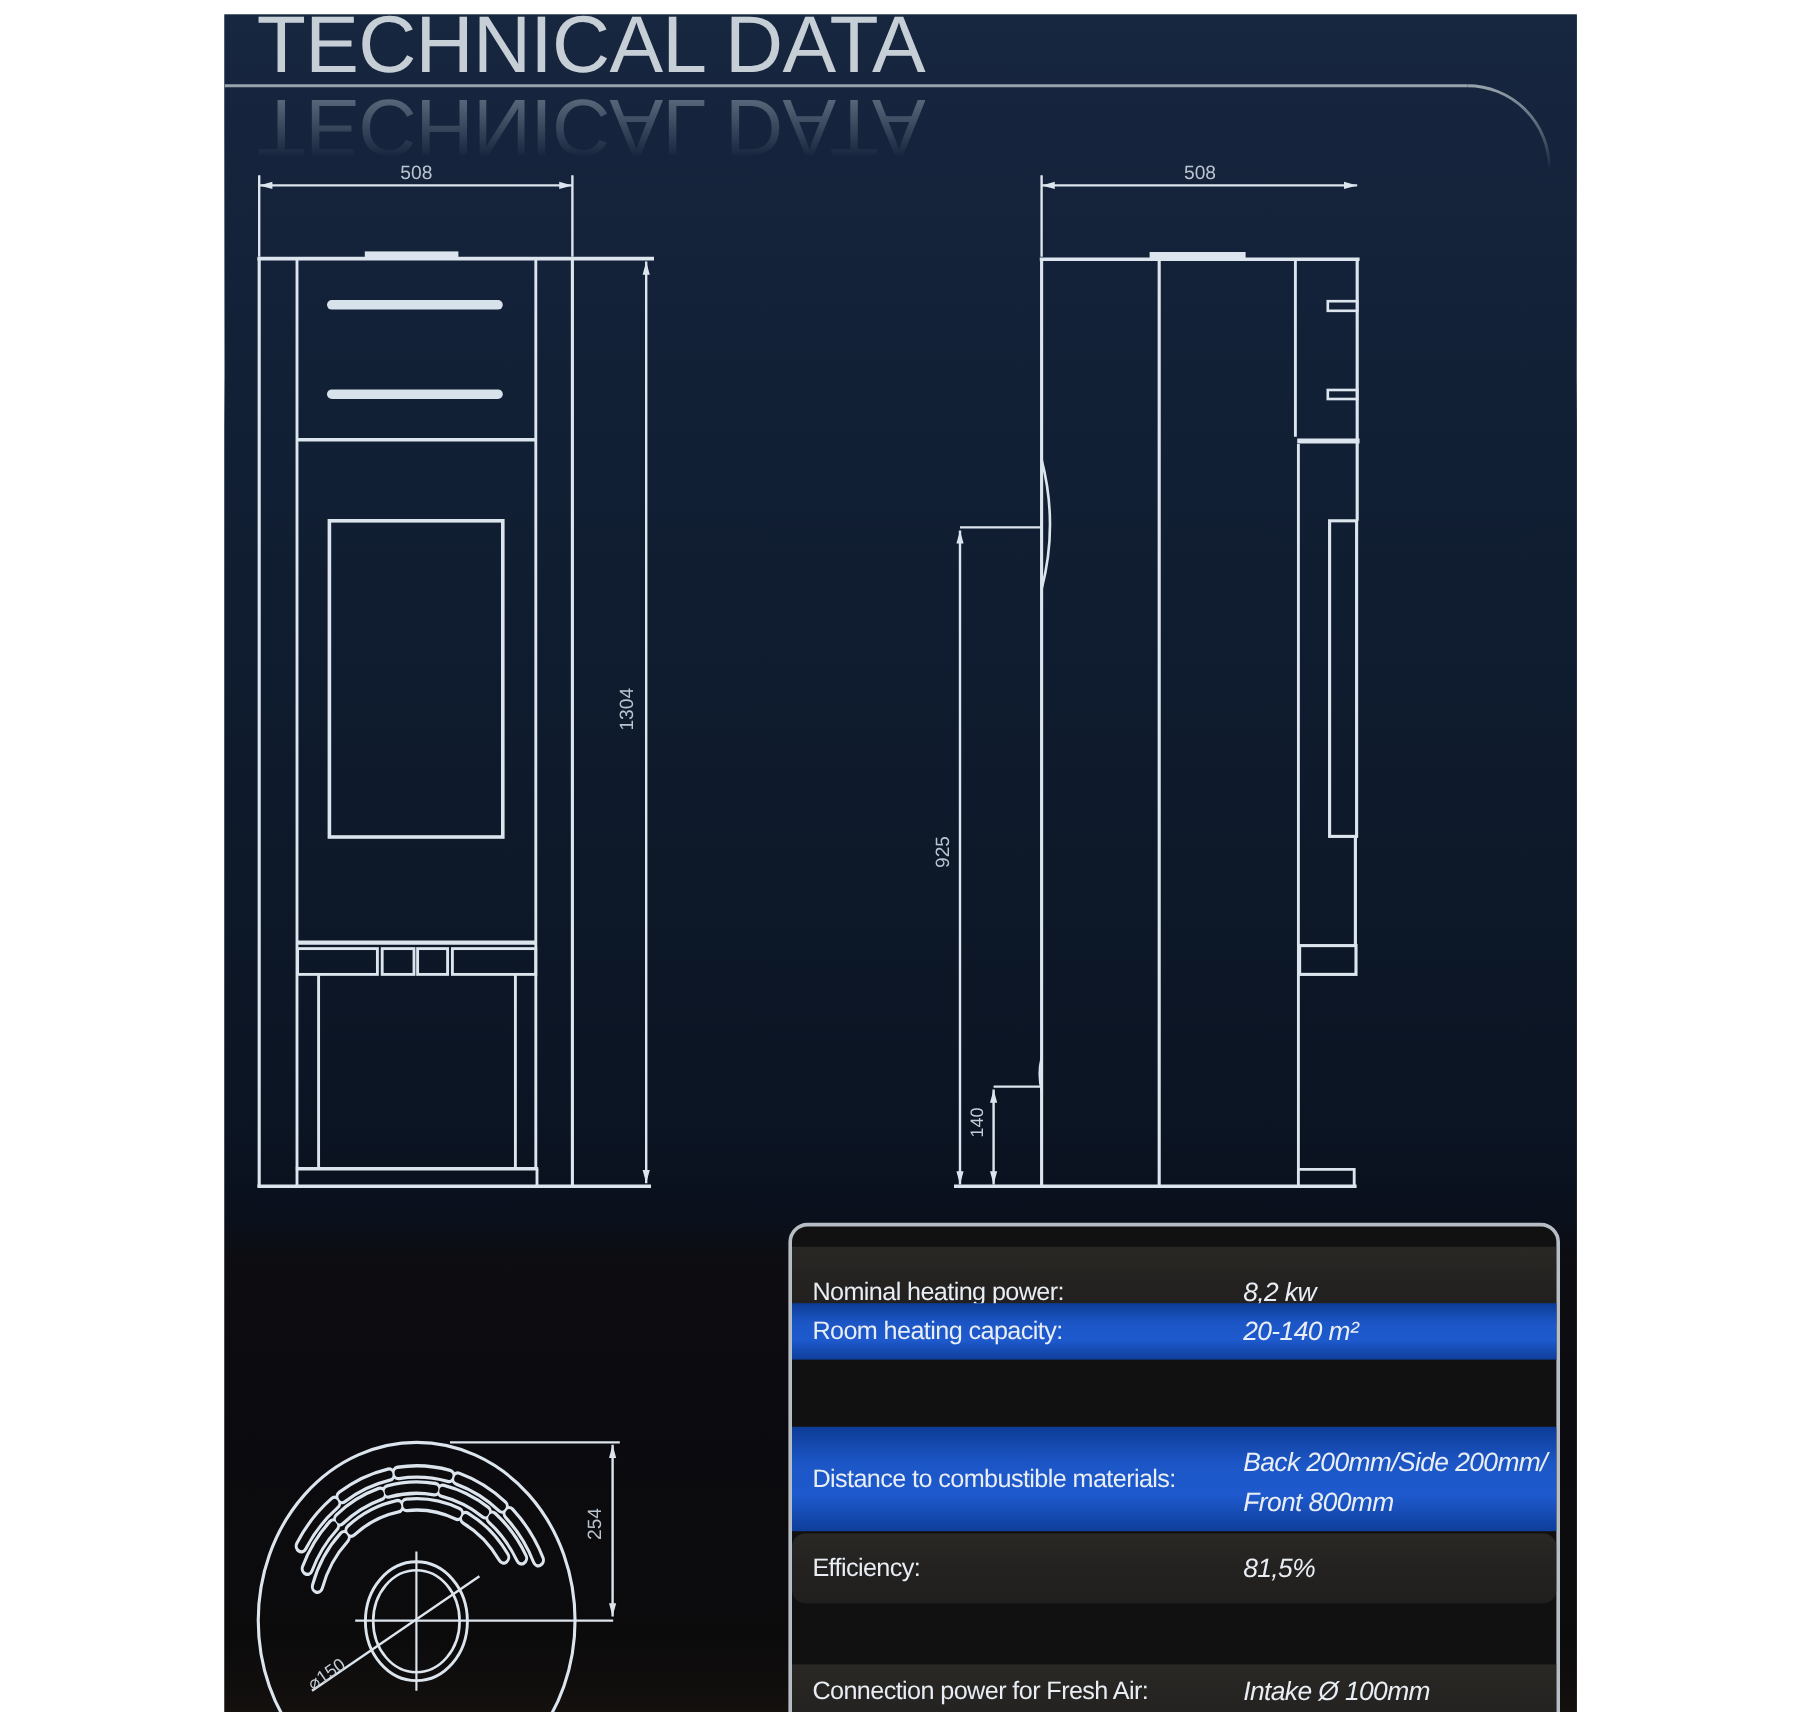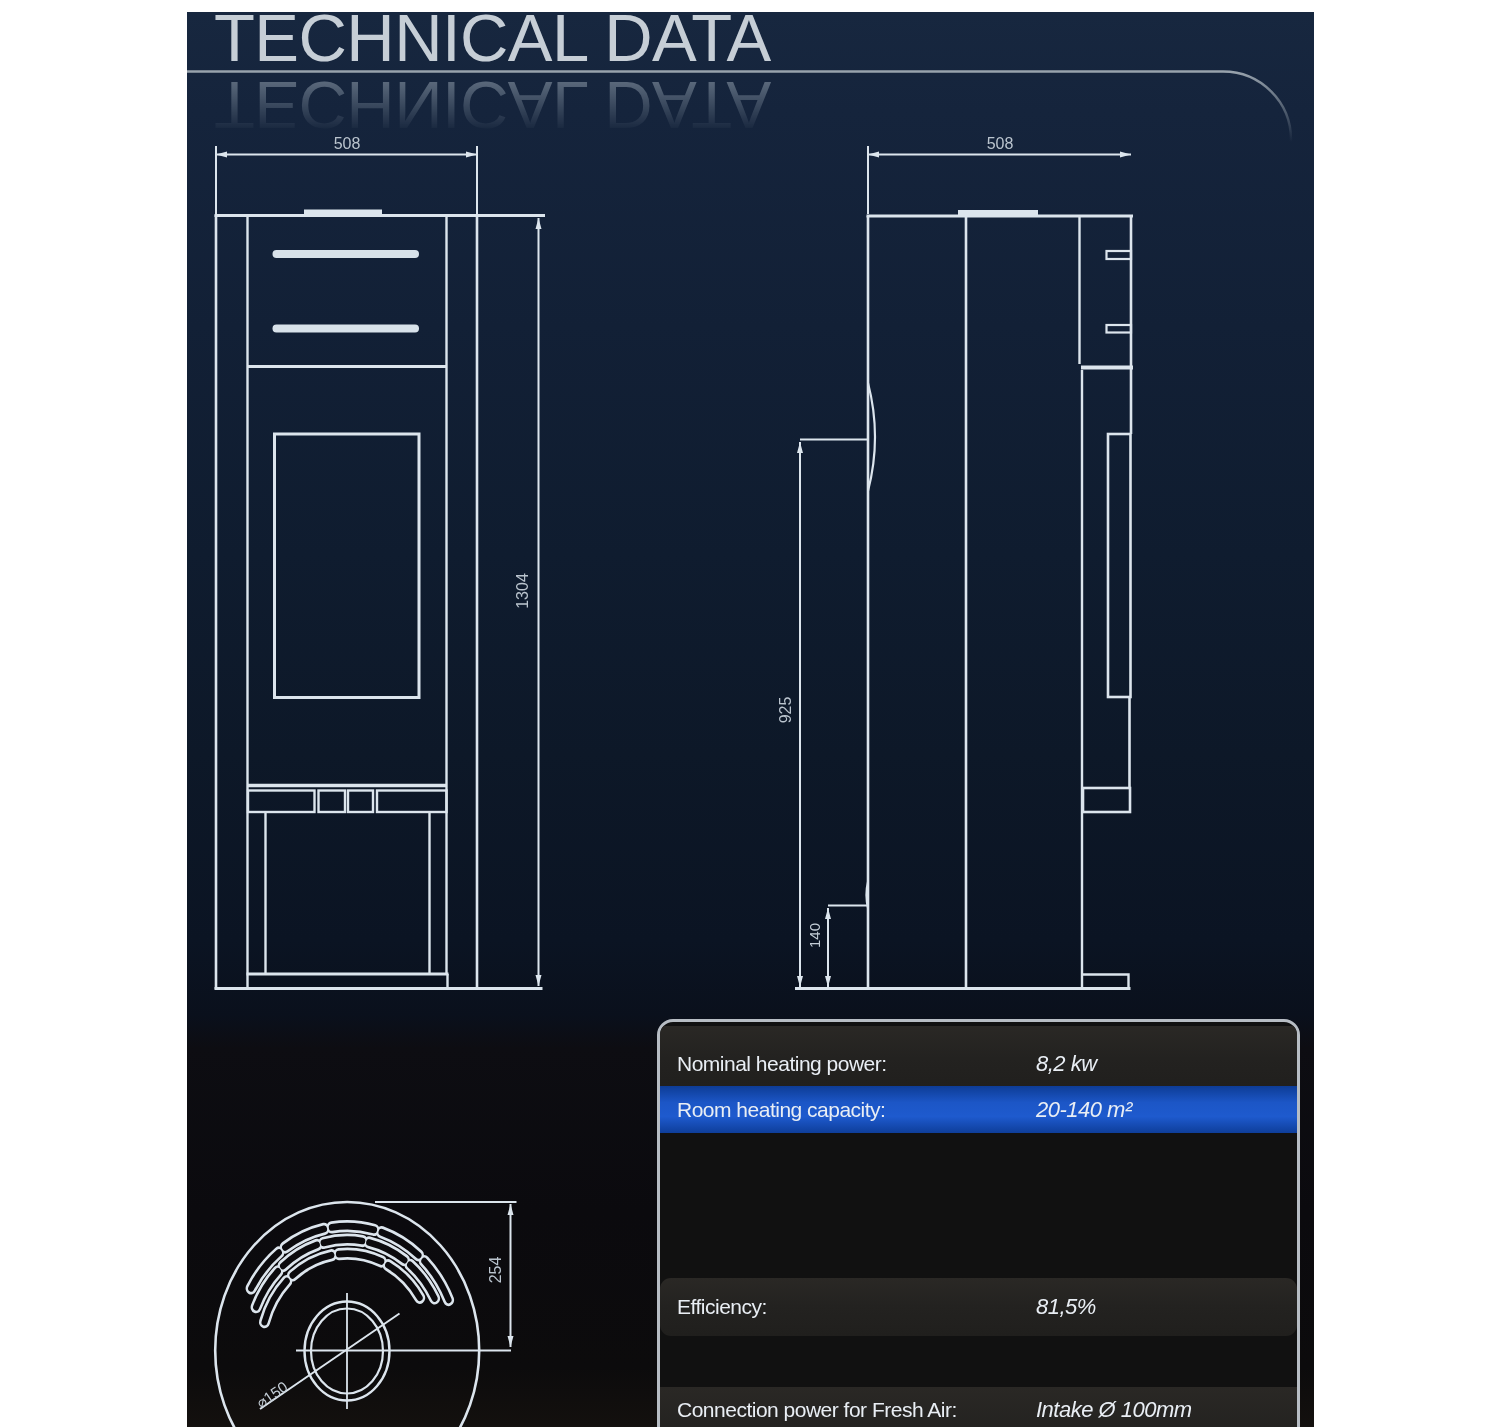--- a/index.html
+++ b/index.html
@@ -213,31 +213,36 @@
 </g>
           </defs>
 <use href="#slats" stroke="#dce5ed" stroke-width="11" stroke-linecap="round"></use>
 <use href="#slats" stroke="#0c0b0e" stroke-width="6" stroke-linecap="round"></use>
 </g>
 </g>
 </svg>
 
 <div id="tbl">
 
-<div class="row dark" style="top:4px;height:65px;text-align:right;">
+<div class="row dark" style="top:17px;height:65px;text-align:right;">
         <span class="lab" style="top:58%">Nominal heating power:</span>
         <span class="val" style="top:58%">8,2 kw</span>
       </div>
 
 <div class="row blue" style="top:64px;height:47px;padding-left:32px;">
         <span class="lab">Room heating capacity:</span>
         <span class="val">20-140 m²</span>
       </div>
 
 
+<div class="row blue" style="top:167px;height:87px;">
+        <span class="lab">Distance to combustible materials:</span>
+<span class="val" style="top:17px;transform:none;">Back 200mm/Side 200mm/</span>
+<span class="val" style="top:50px;transform:none;">Front 800mm</span>
+      </div>
 
 <div class="row dark" style="top:256px;height:58px;border-radius:11px;">
         <span class="lab">Efficiency:</span>
         <span class="val">81,5%</span>
       </div>
 
 
 <div class="row dark" style="top:365px;height:92px;">
         <span class="lab" style="top:25%">Connection power for Fresh Air:</span>
         <span class="val" style="top:25%">Intake Ø 100mm</span>

